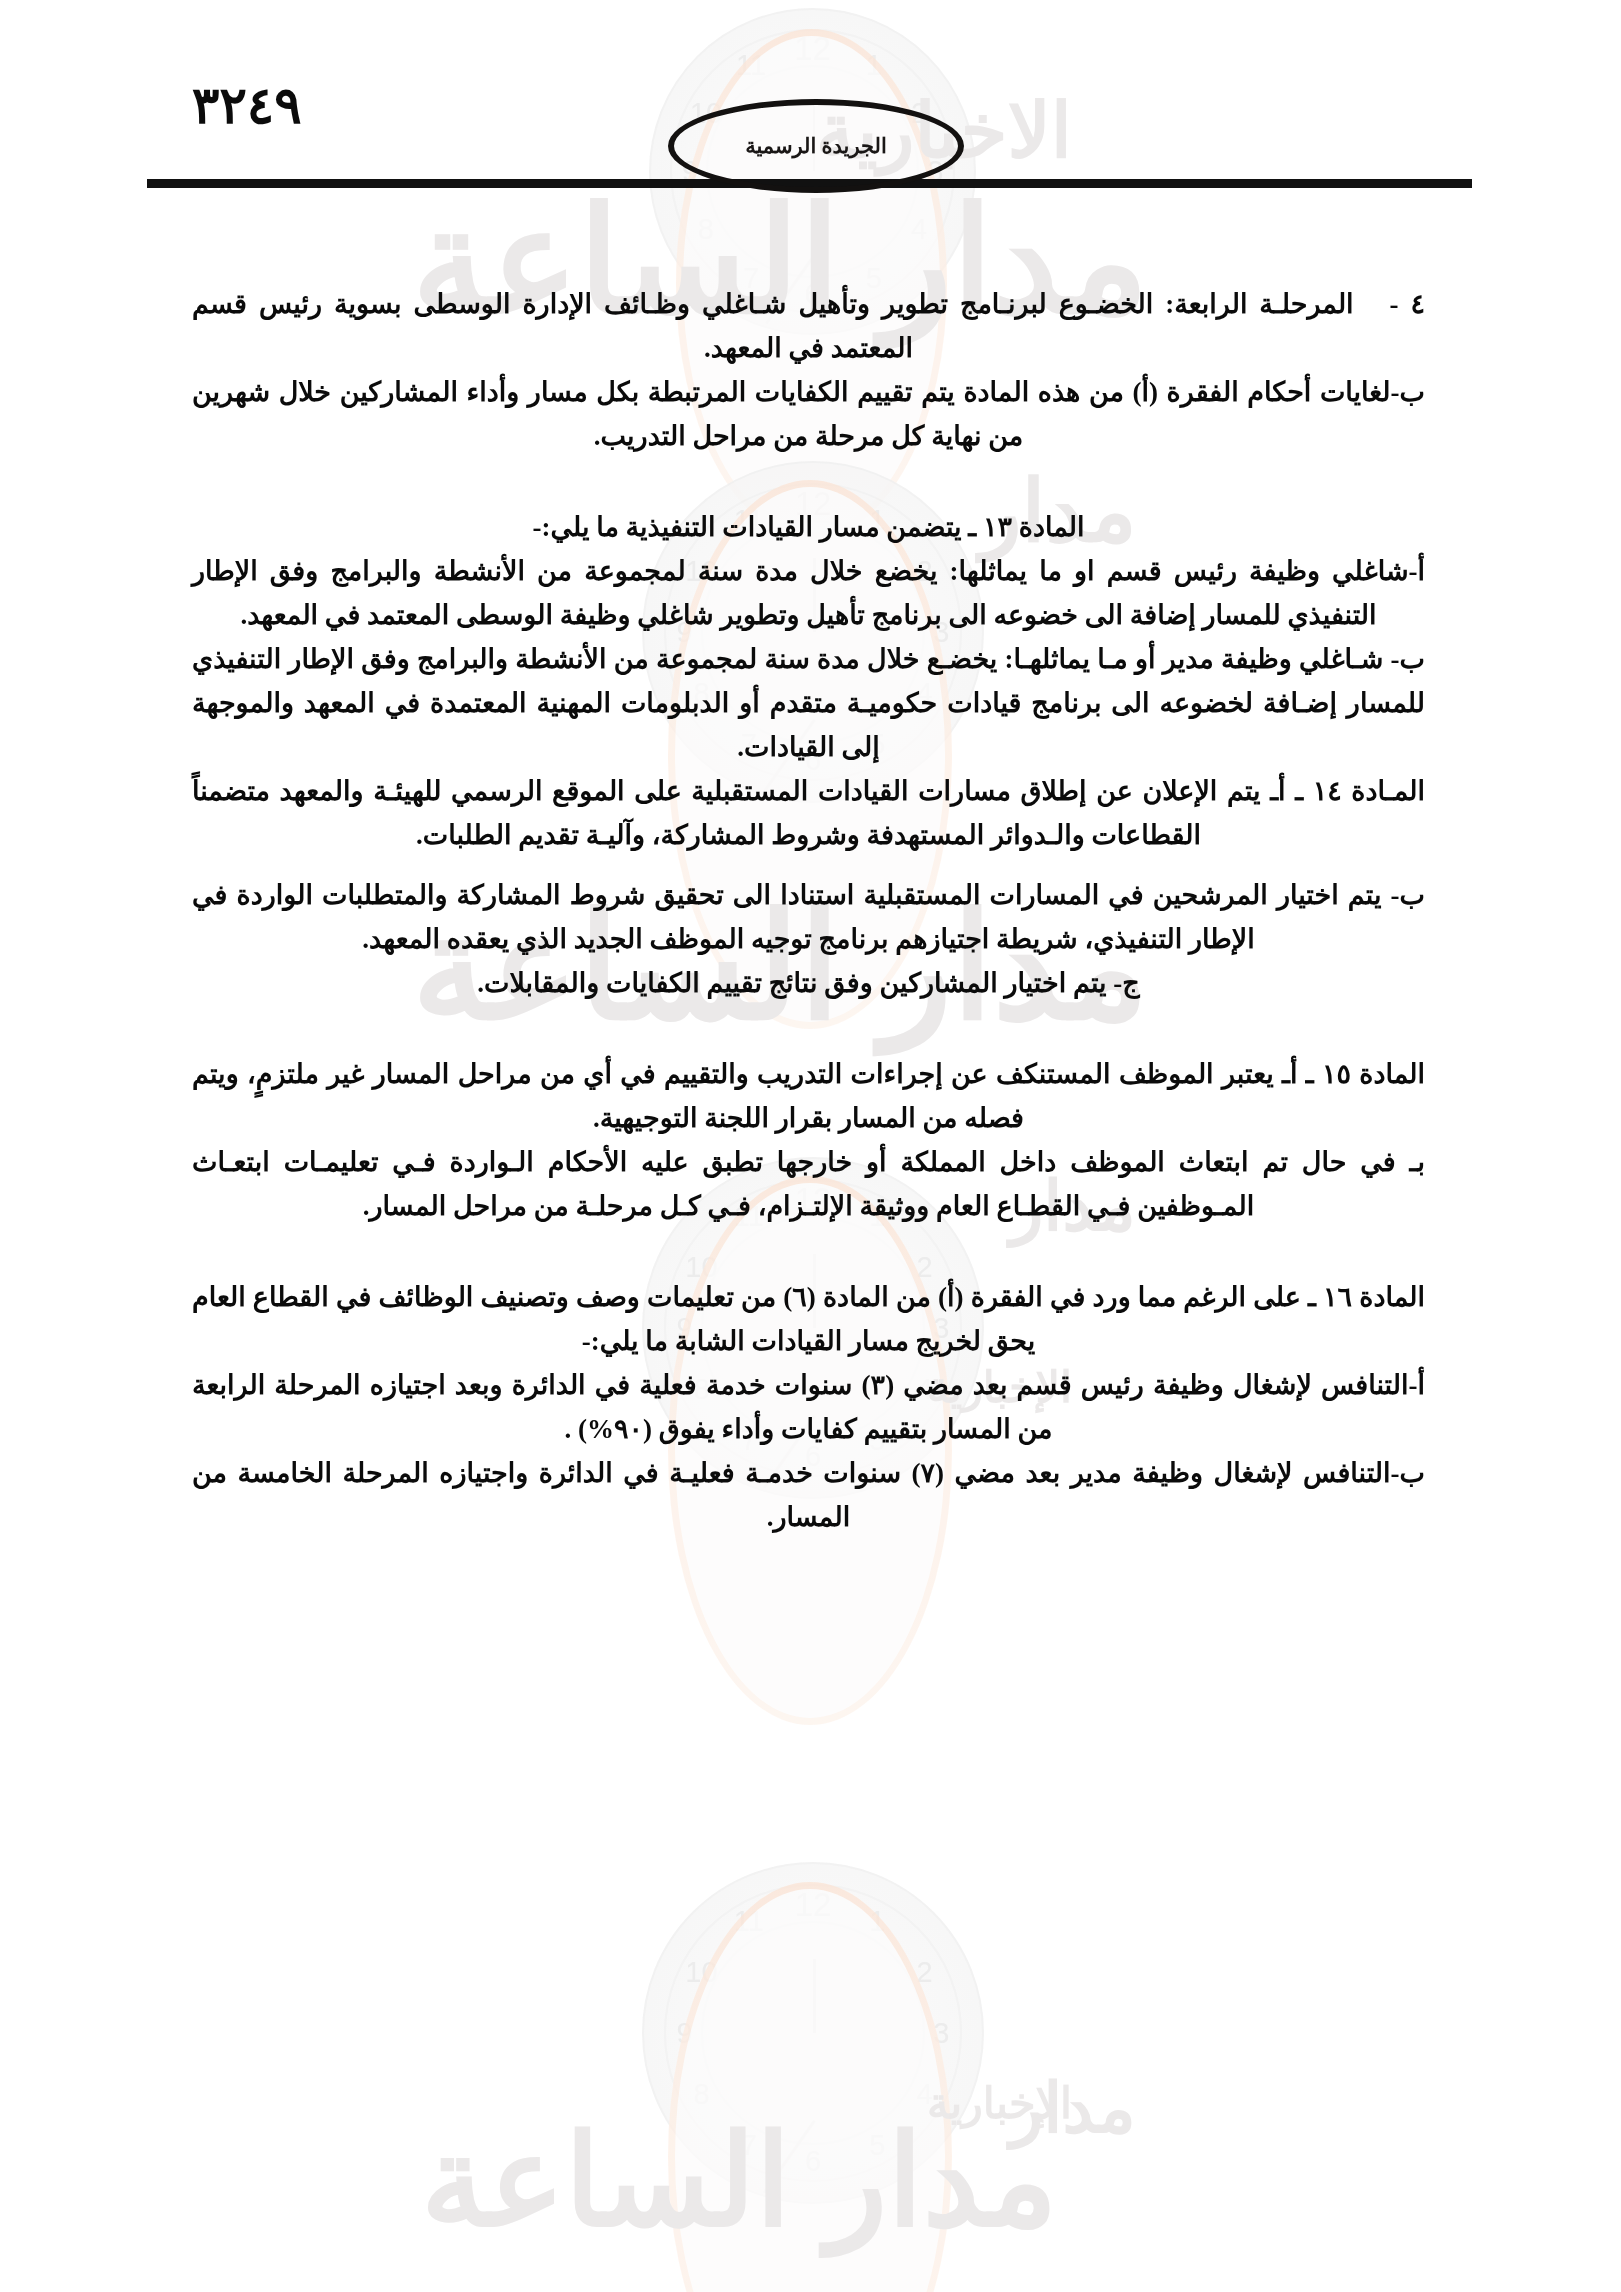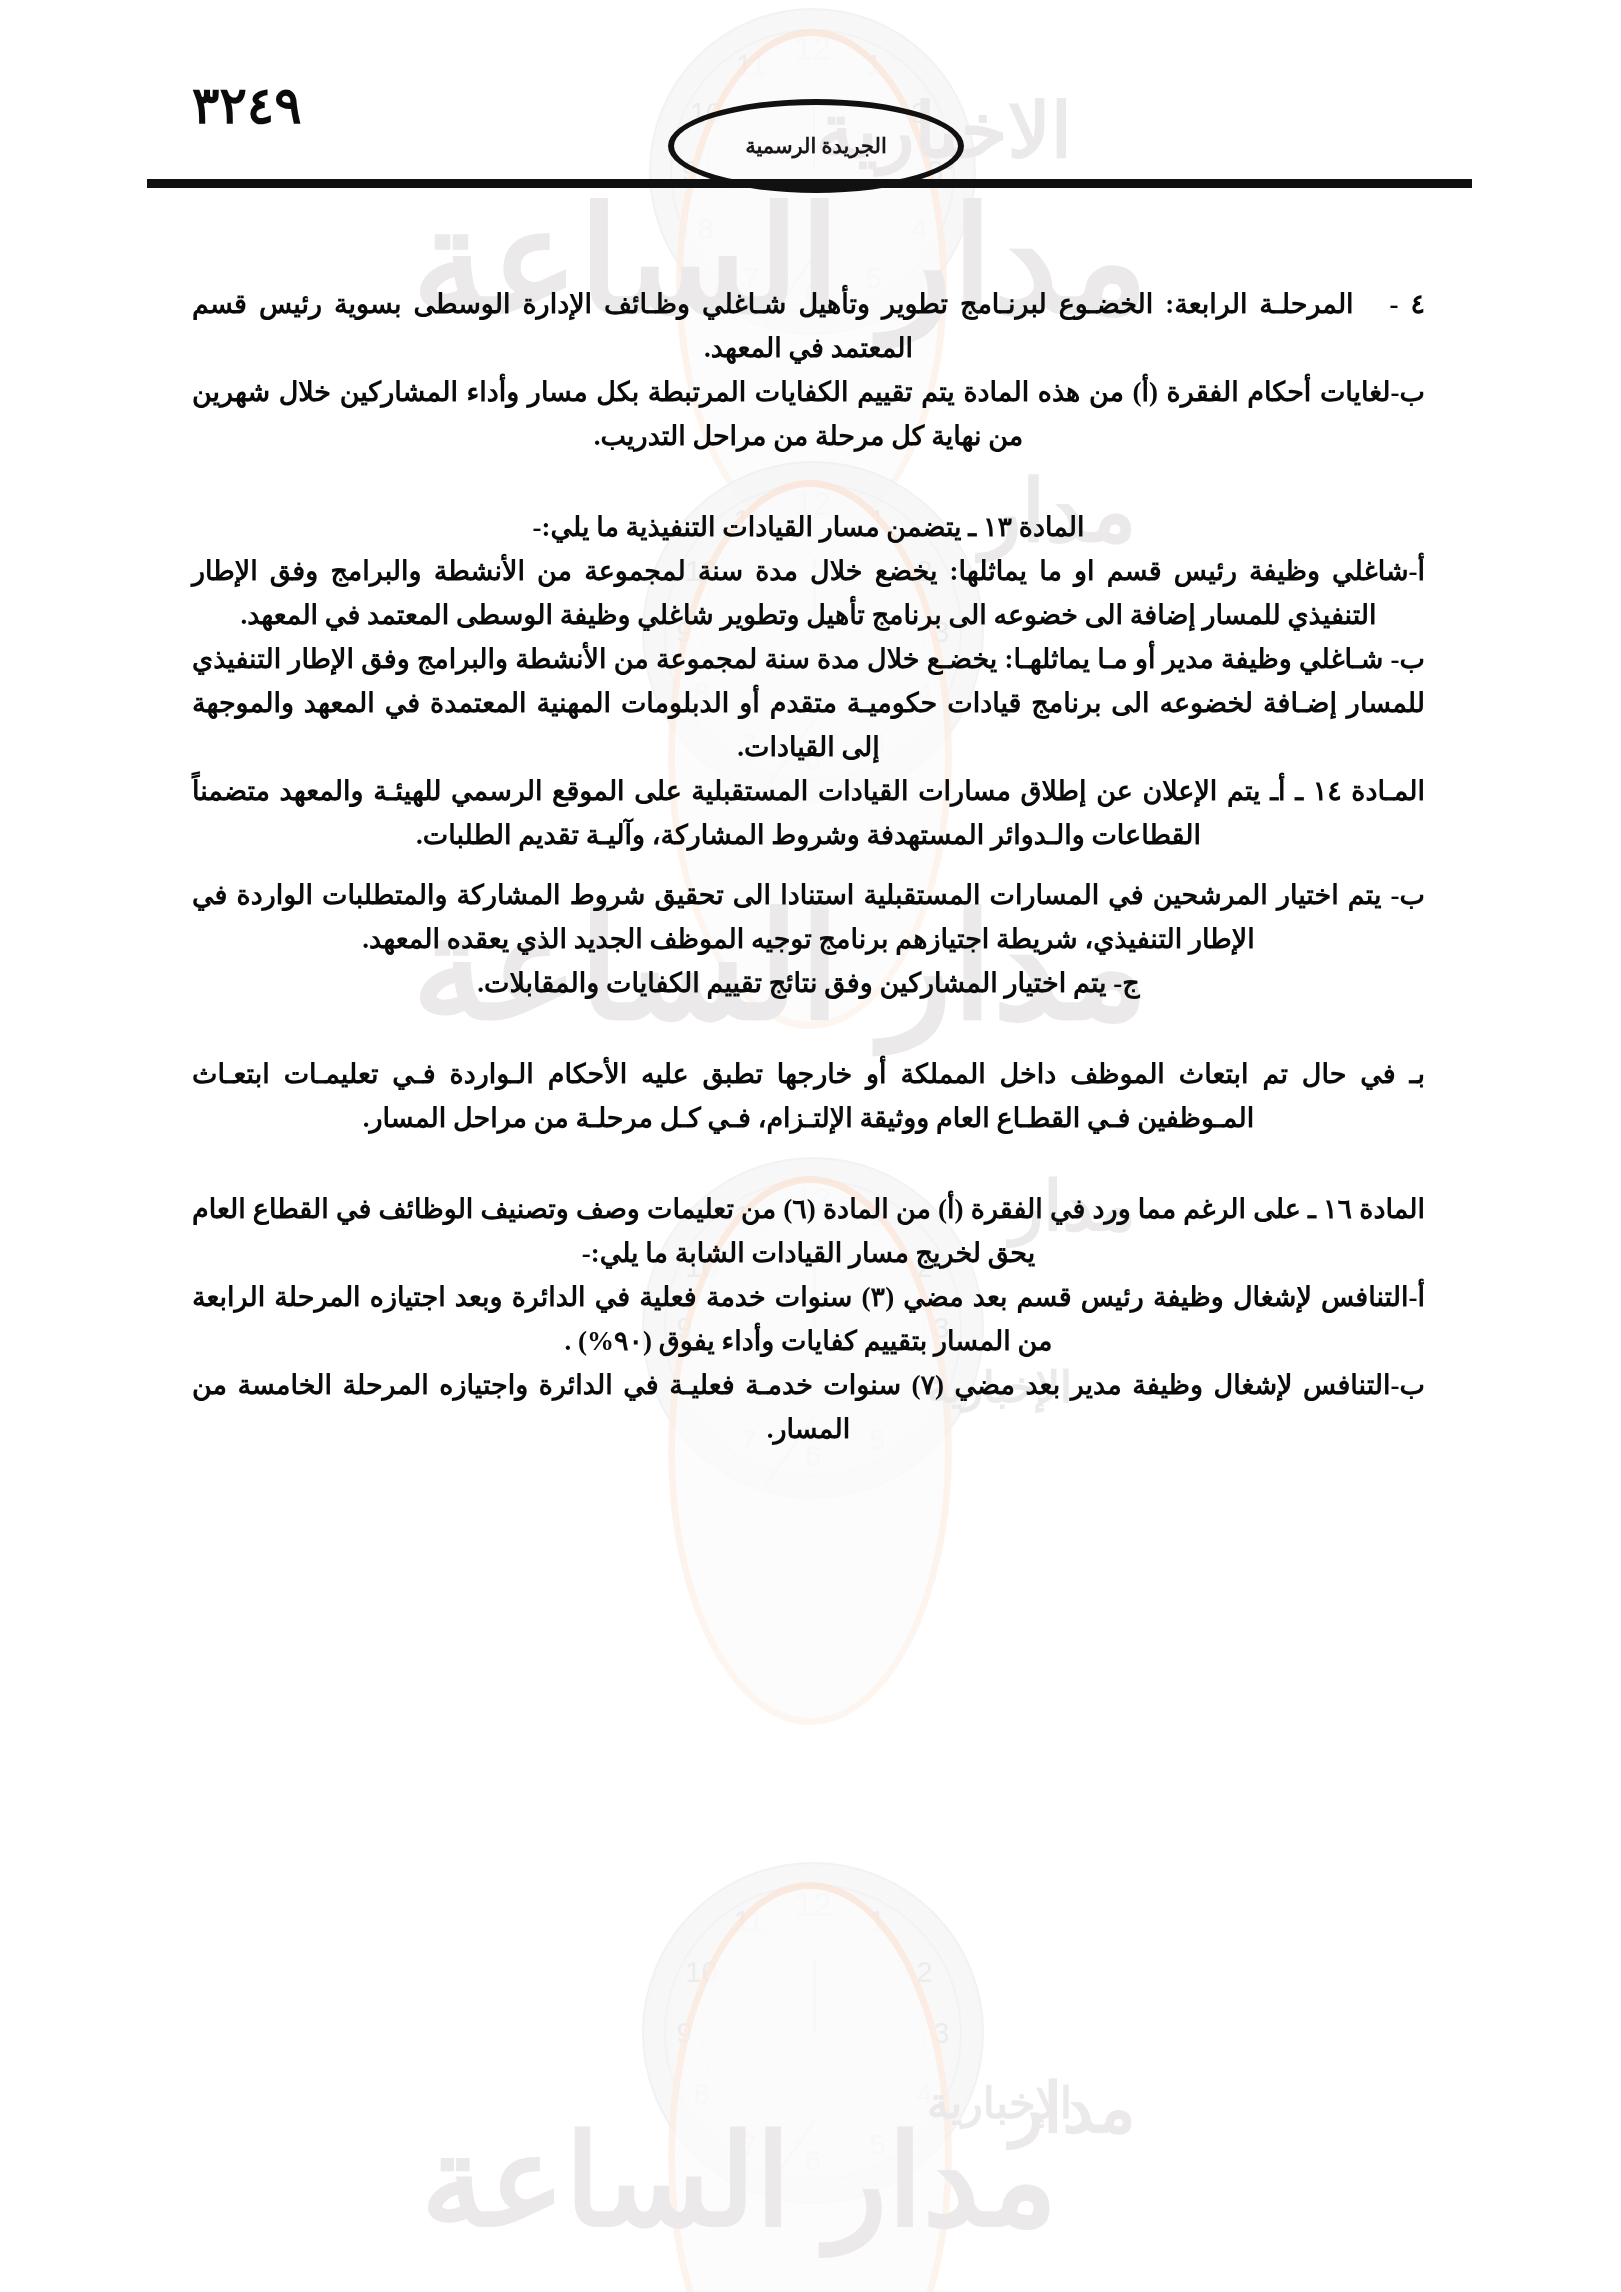--- a/index.html
+++ b/index.html
@@ -307,20 +307,24 @@
       </p>
 
       <div class="gap-sm"></div>
 
       <p class="para">ب- يتم اختيار المرشحين في المسارات المستقبلية استنادا الى تحقيق شروط المشاركة والمتطلبات الواردة في الإطار التنفيذي، شريطة اجتيازهم برنامج توجيه الموظف الجديد الذي يعقده المعهد.</p>
 
       <p class="para">ج- يتم اختيار المشاركين وفق نتائج تقييم الكفايات والمقابلات.</p>
 
       <div class="gap-lg"></div>
 
+      <p class="para">
+        <span>المادة ١٥ ـ</span>
+        <span>أـ يعتبر الموظف المستنكف عن إجراءات التدريب والتقييم في أي من مراحل المسار غير ملتزمٍ، ويتم فصله من المسار بقرار اللجنة التوجيهية.</span>
+      </p>
 
       <p class="para">بـ في حال تم ابتعاث الموظف داخل المملكة أو خارجها تطبق عليه الأحكام الـواردة فـي تعليمـات ابتعـاث المـوظفين فـي القطـاع العام ووثيقة الإلتـزام، فـي كـل مرحلـة من مراحل المسار.</p>
 
       <div class="gap-lg"></div>
 
       <p class="para">المادة ١٦ ـ على الرغم مما ورد في الفقرة (أ) من المادة (٦) من تعليمات وصف وتصنيف الوظائف في القطاع العام يحق لخريج مسار القيادات الشابة ما يلي:-</p>
 
       <p class="para">أ-التنافس لإشغال وظيفة رئيس قسم بعد مضي (٣) سنوات خدمة فعلية في الدائرة وبعد اجتيازه المرحلة الرابعة من المسار بتقييم كفايات وأداء يفوق (٩٠%) .</p>
 
       <p class="para">ب-التنافس لإشغال وظيفة مدير بعد مضي (٧) سنوات خدمـة فعليـة في الدائرة واجتيازه المرحلة الخامسة من المسار.</p>

